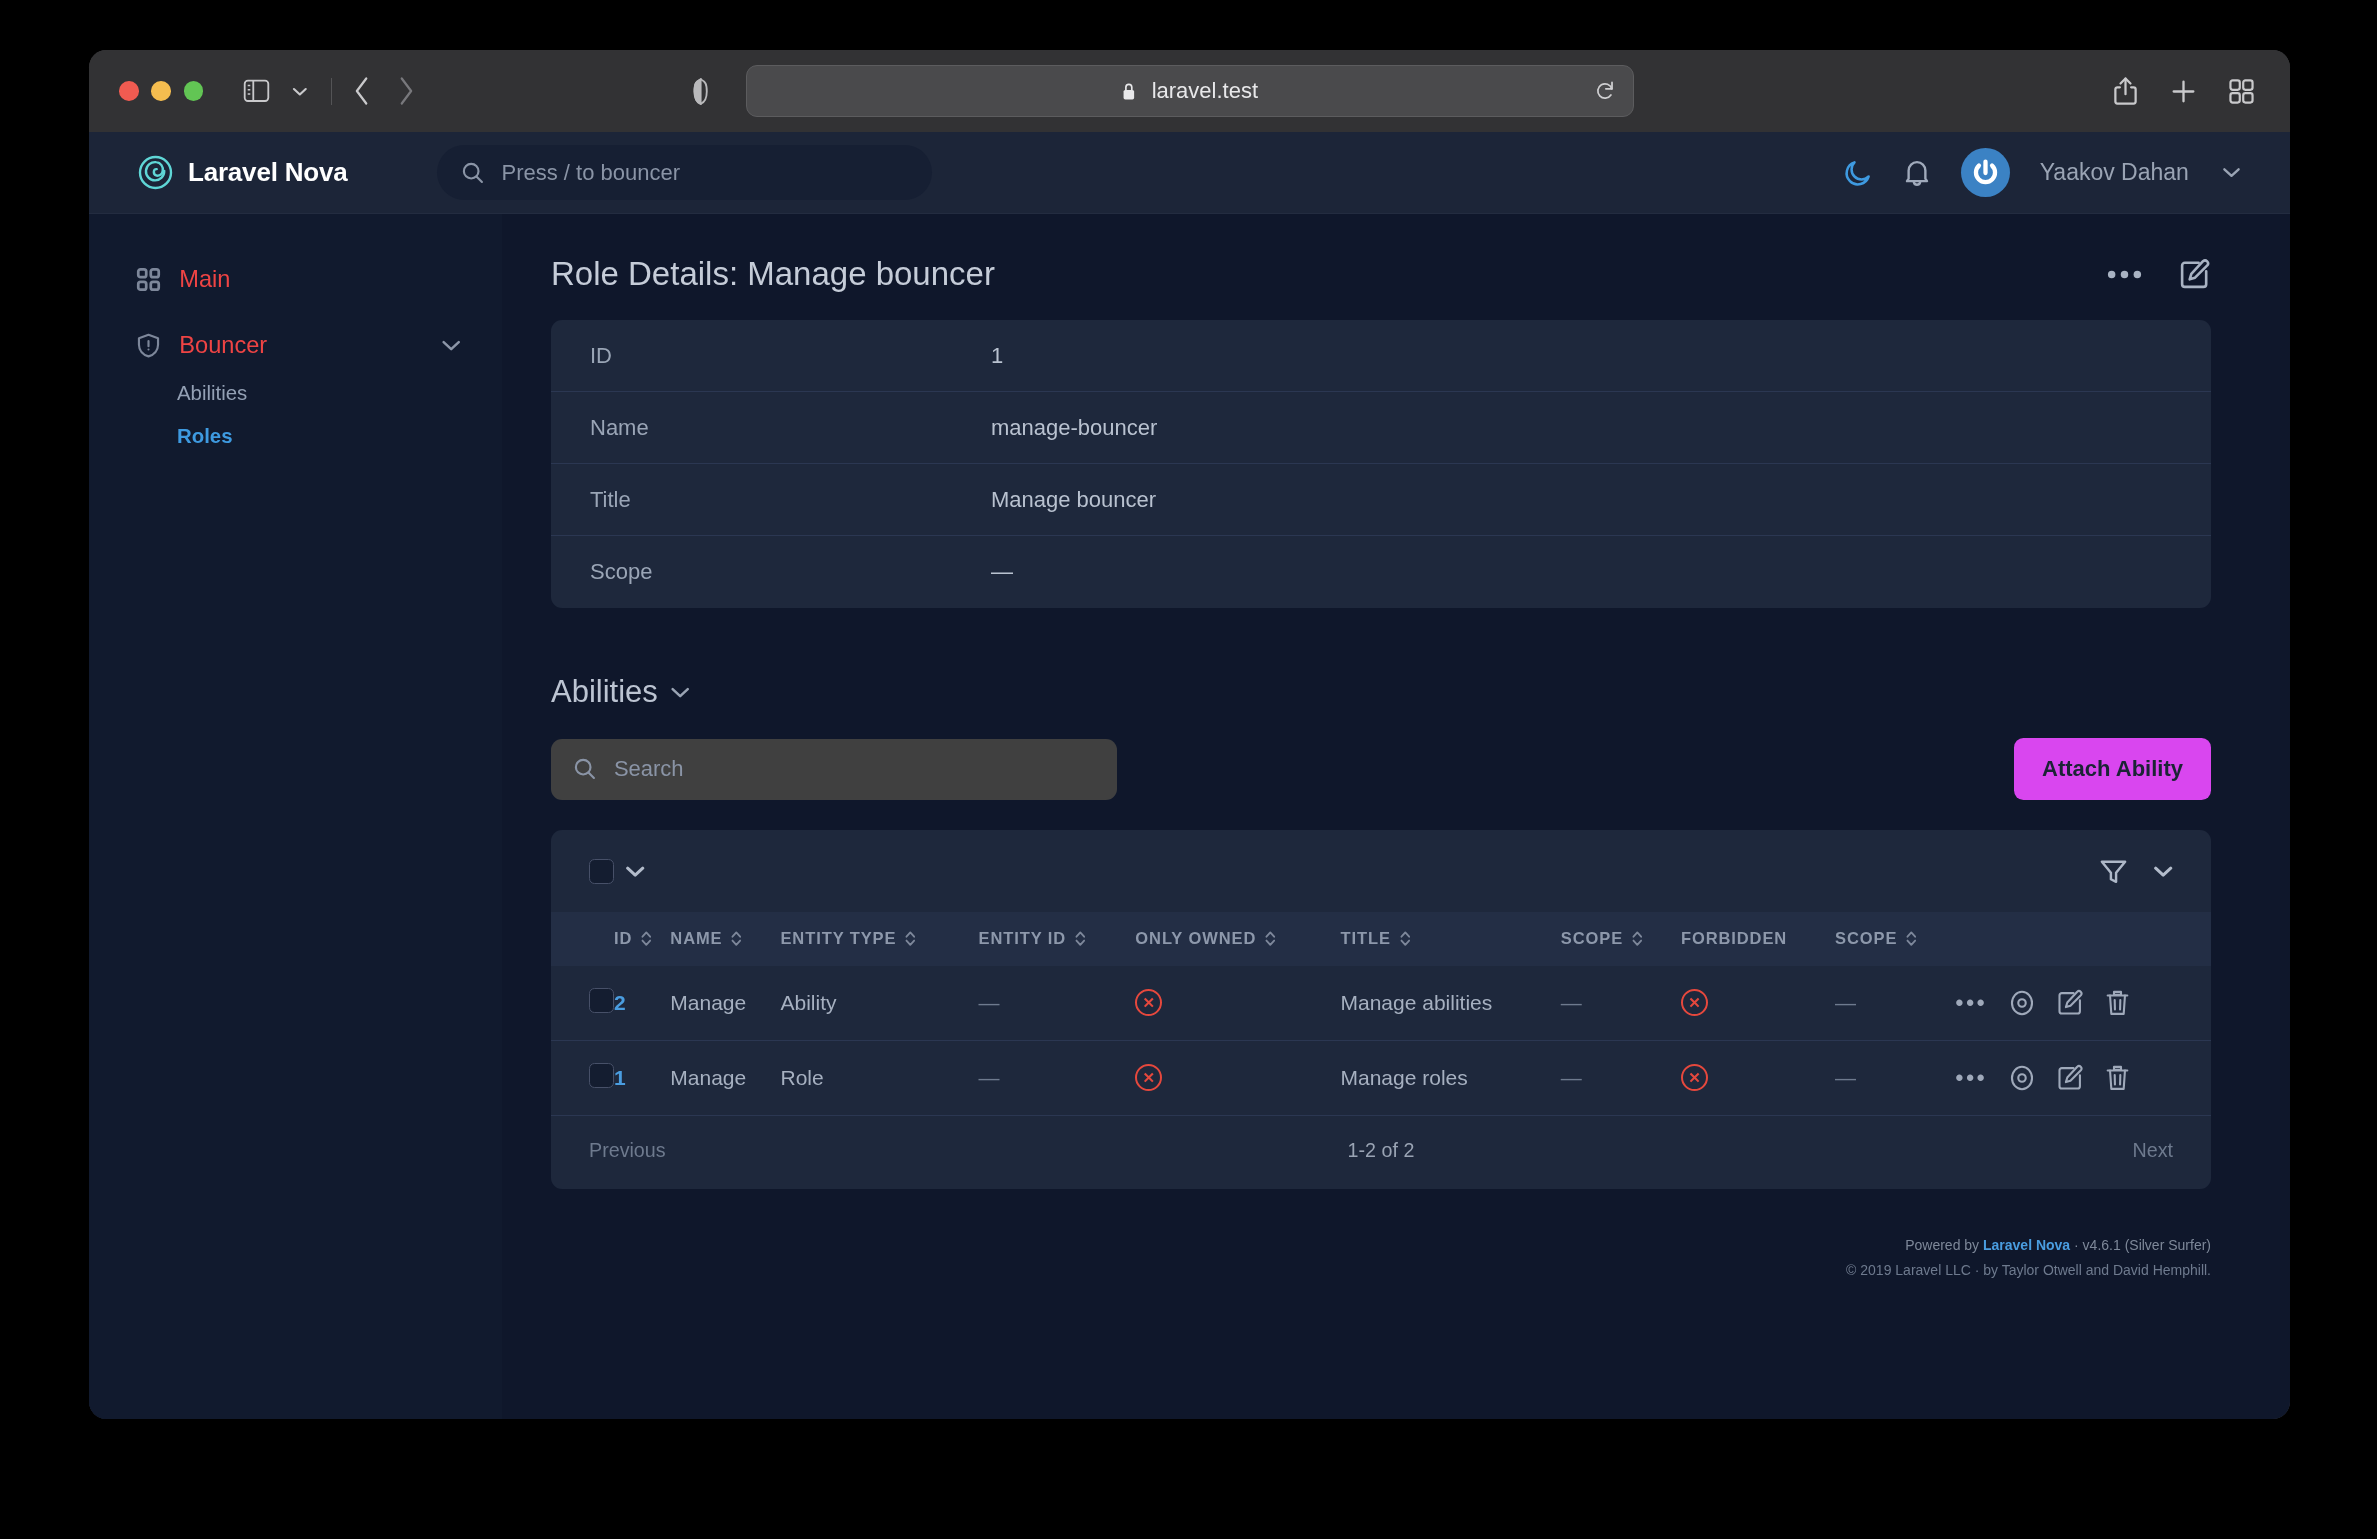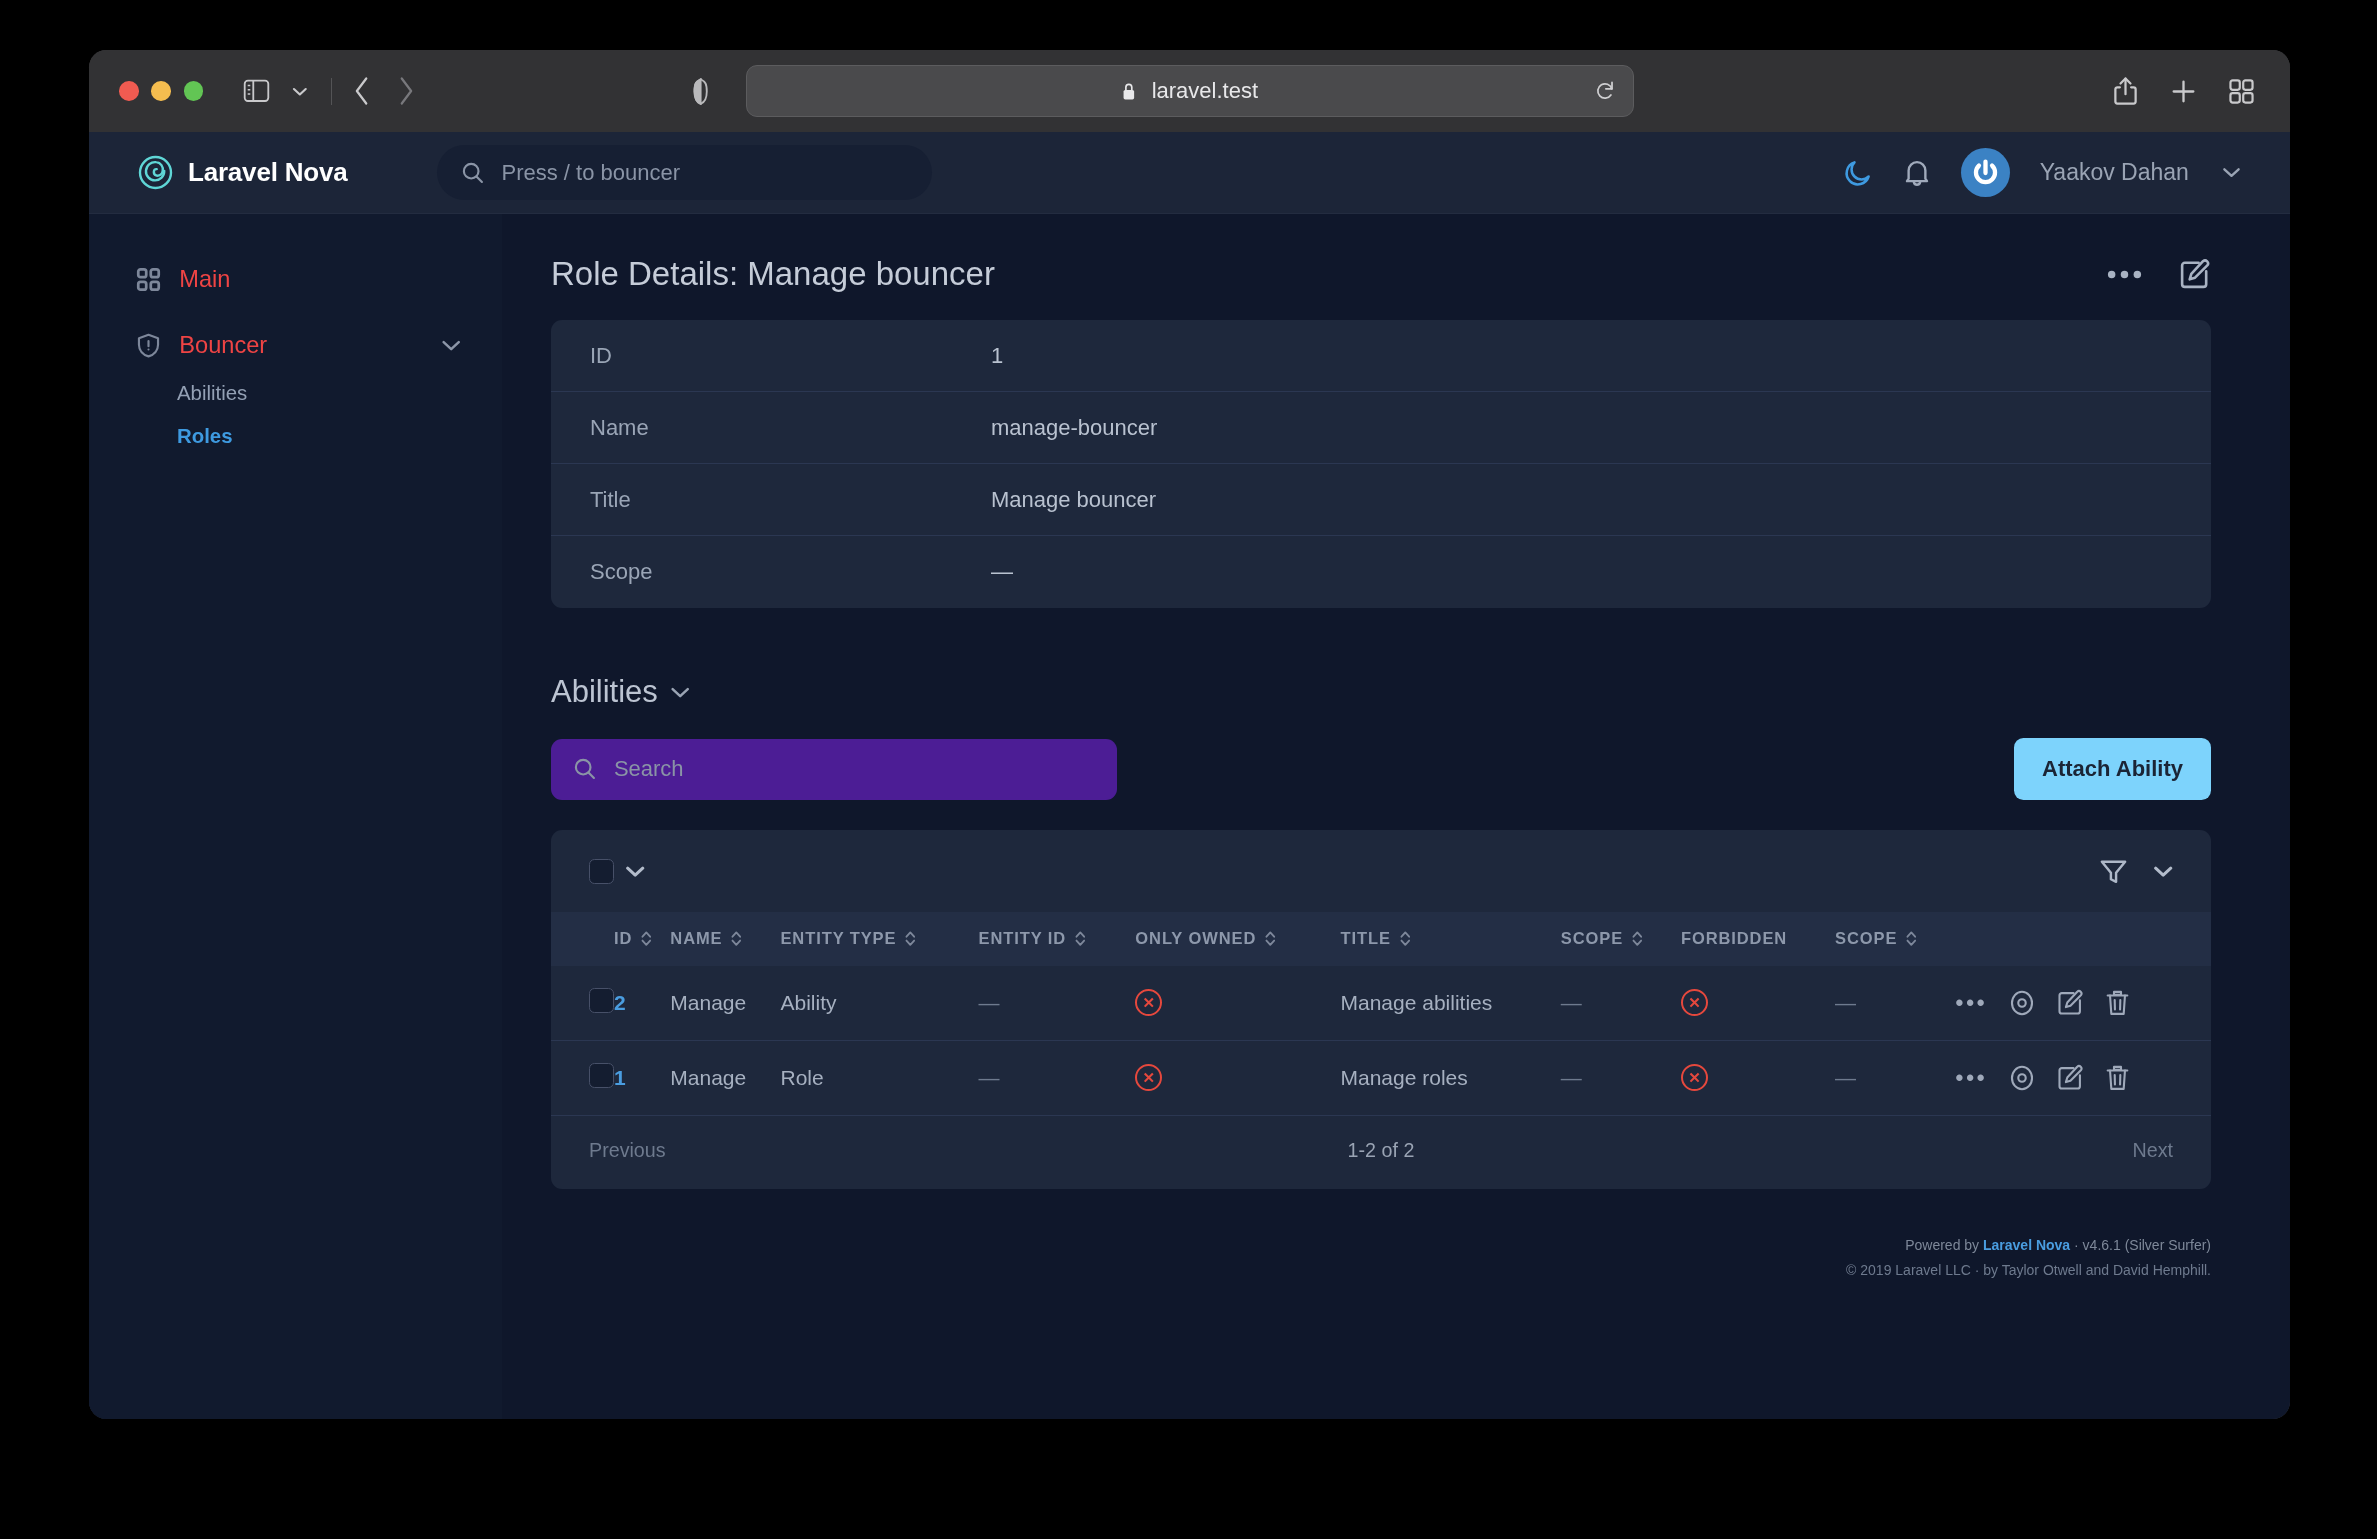--- a/index.html
+++ b/index.html
@@ -171,29 +171,29 @@
   }
   .section-title { color: #bcc4d2; font-size: 31px; }
   .section-chevron { color: #9aa4b4; display: flex; }
 
   .toolbar-row {
     display: flex; align-items: center;
     margin-bottom: 30px;
   }
   .rel-search {
     width: 566px; height: 61px;
-    background: #4c1d95;
+    background: #404040;
     border-radius: 11px;
     display: flex; align-items: center;
     padding: 0 22px; gap: 17.3px;
     color: #8a94a6; font-size: 22px;
   }
   .attach-btn {
     margin-left: auto;
-    background: #7dd3fc;
+    background: #d946ef;
     color: #1b2435;
     font-size: 22px;
     font-weight: bold;
     padding: 18px 28px;
     border-radius: 9.4px;
     border: none;
     cursor: pointer;
   }
 
   .index-card {

